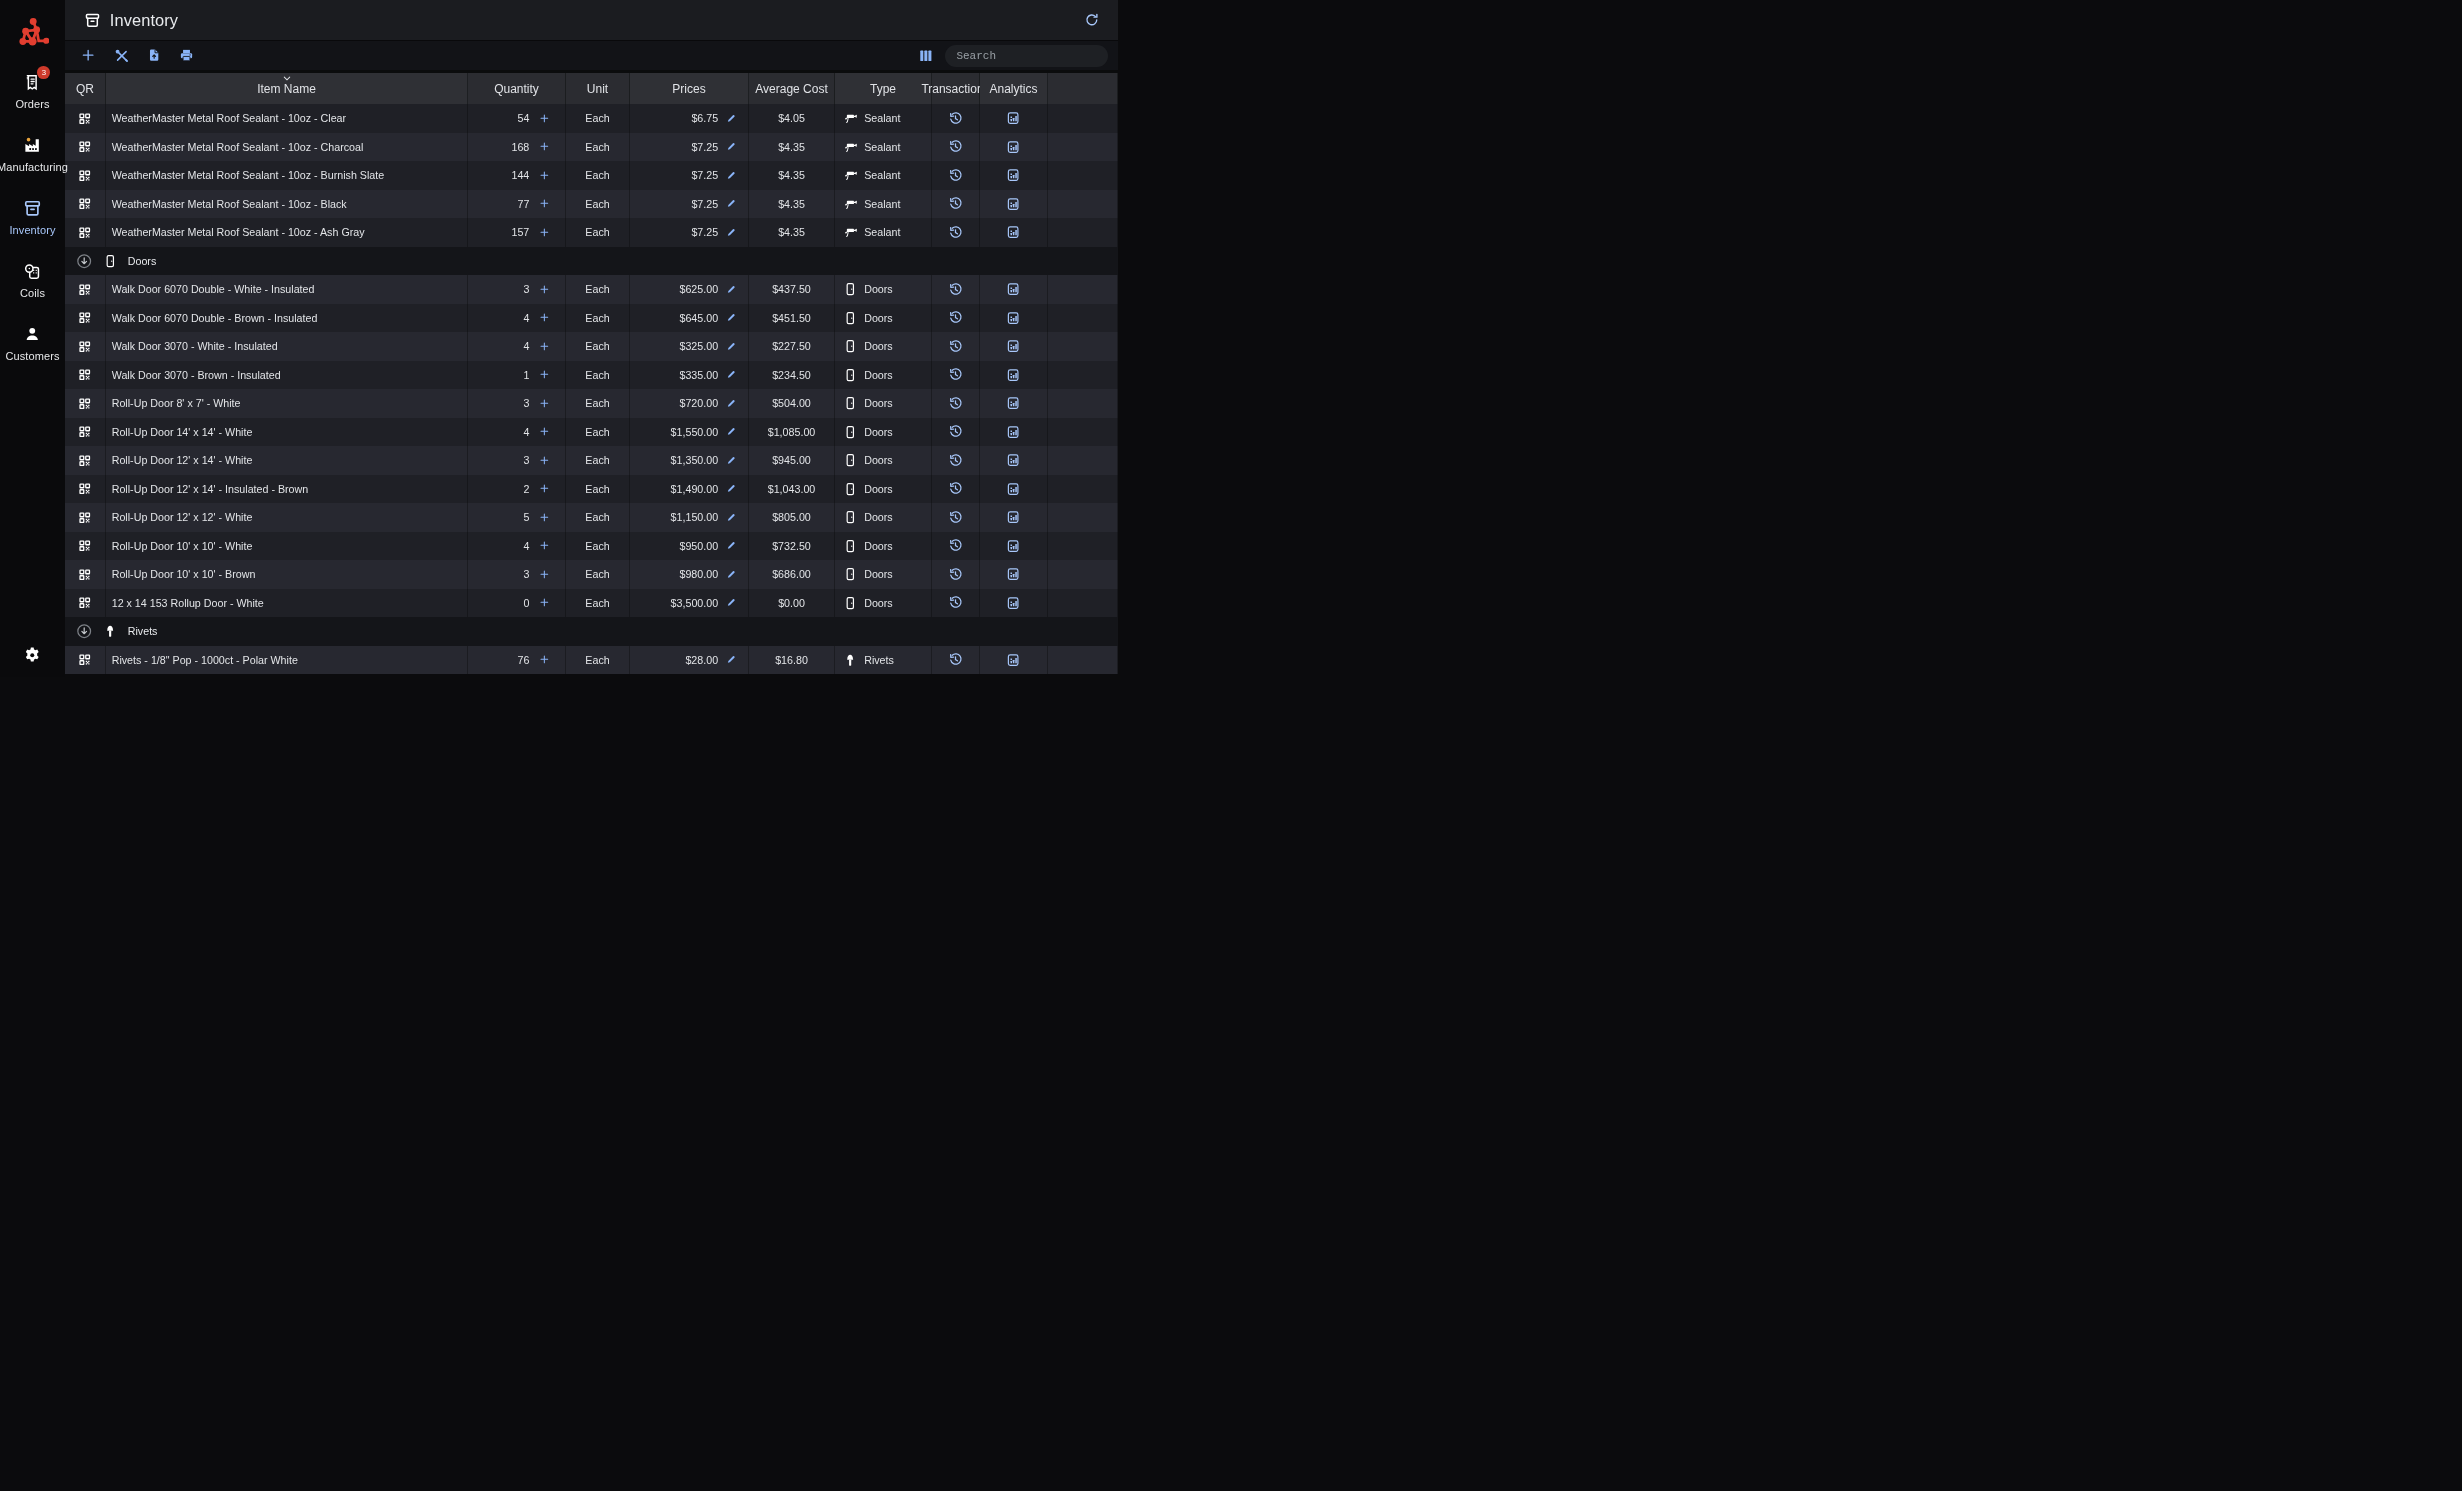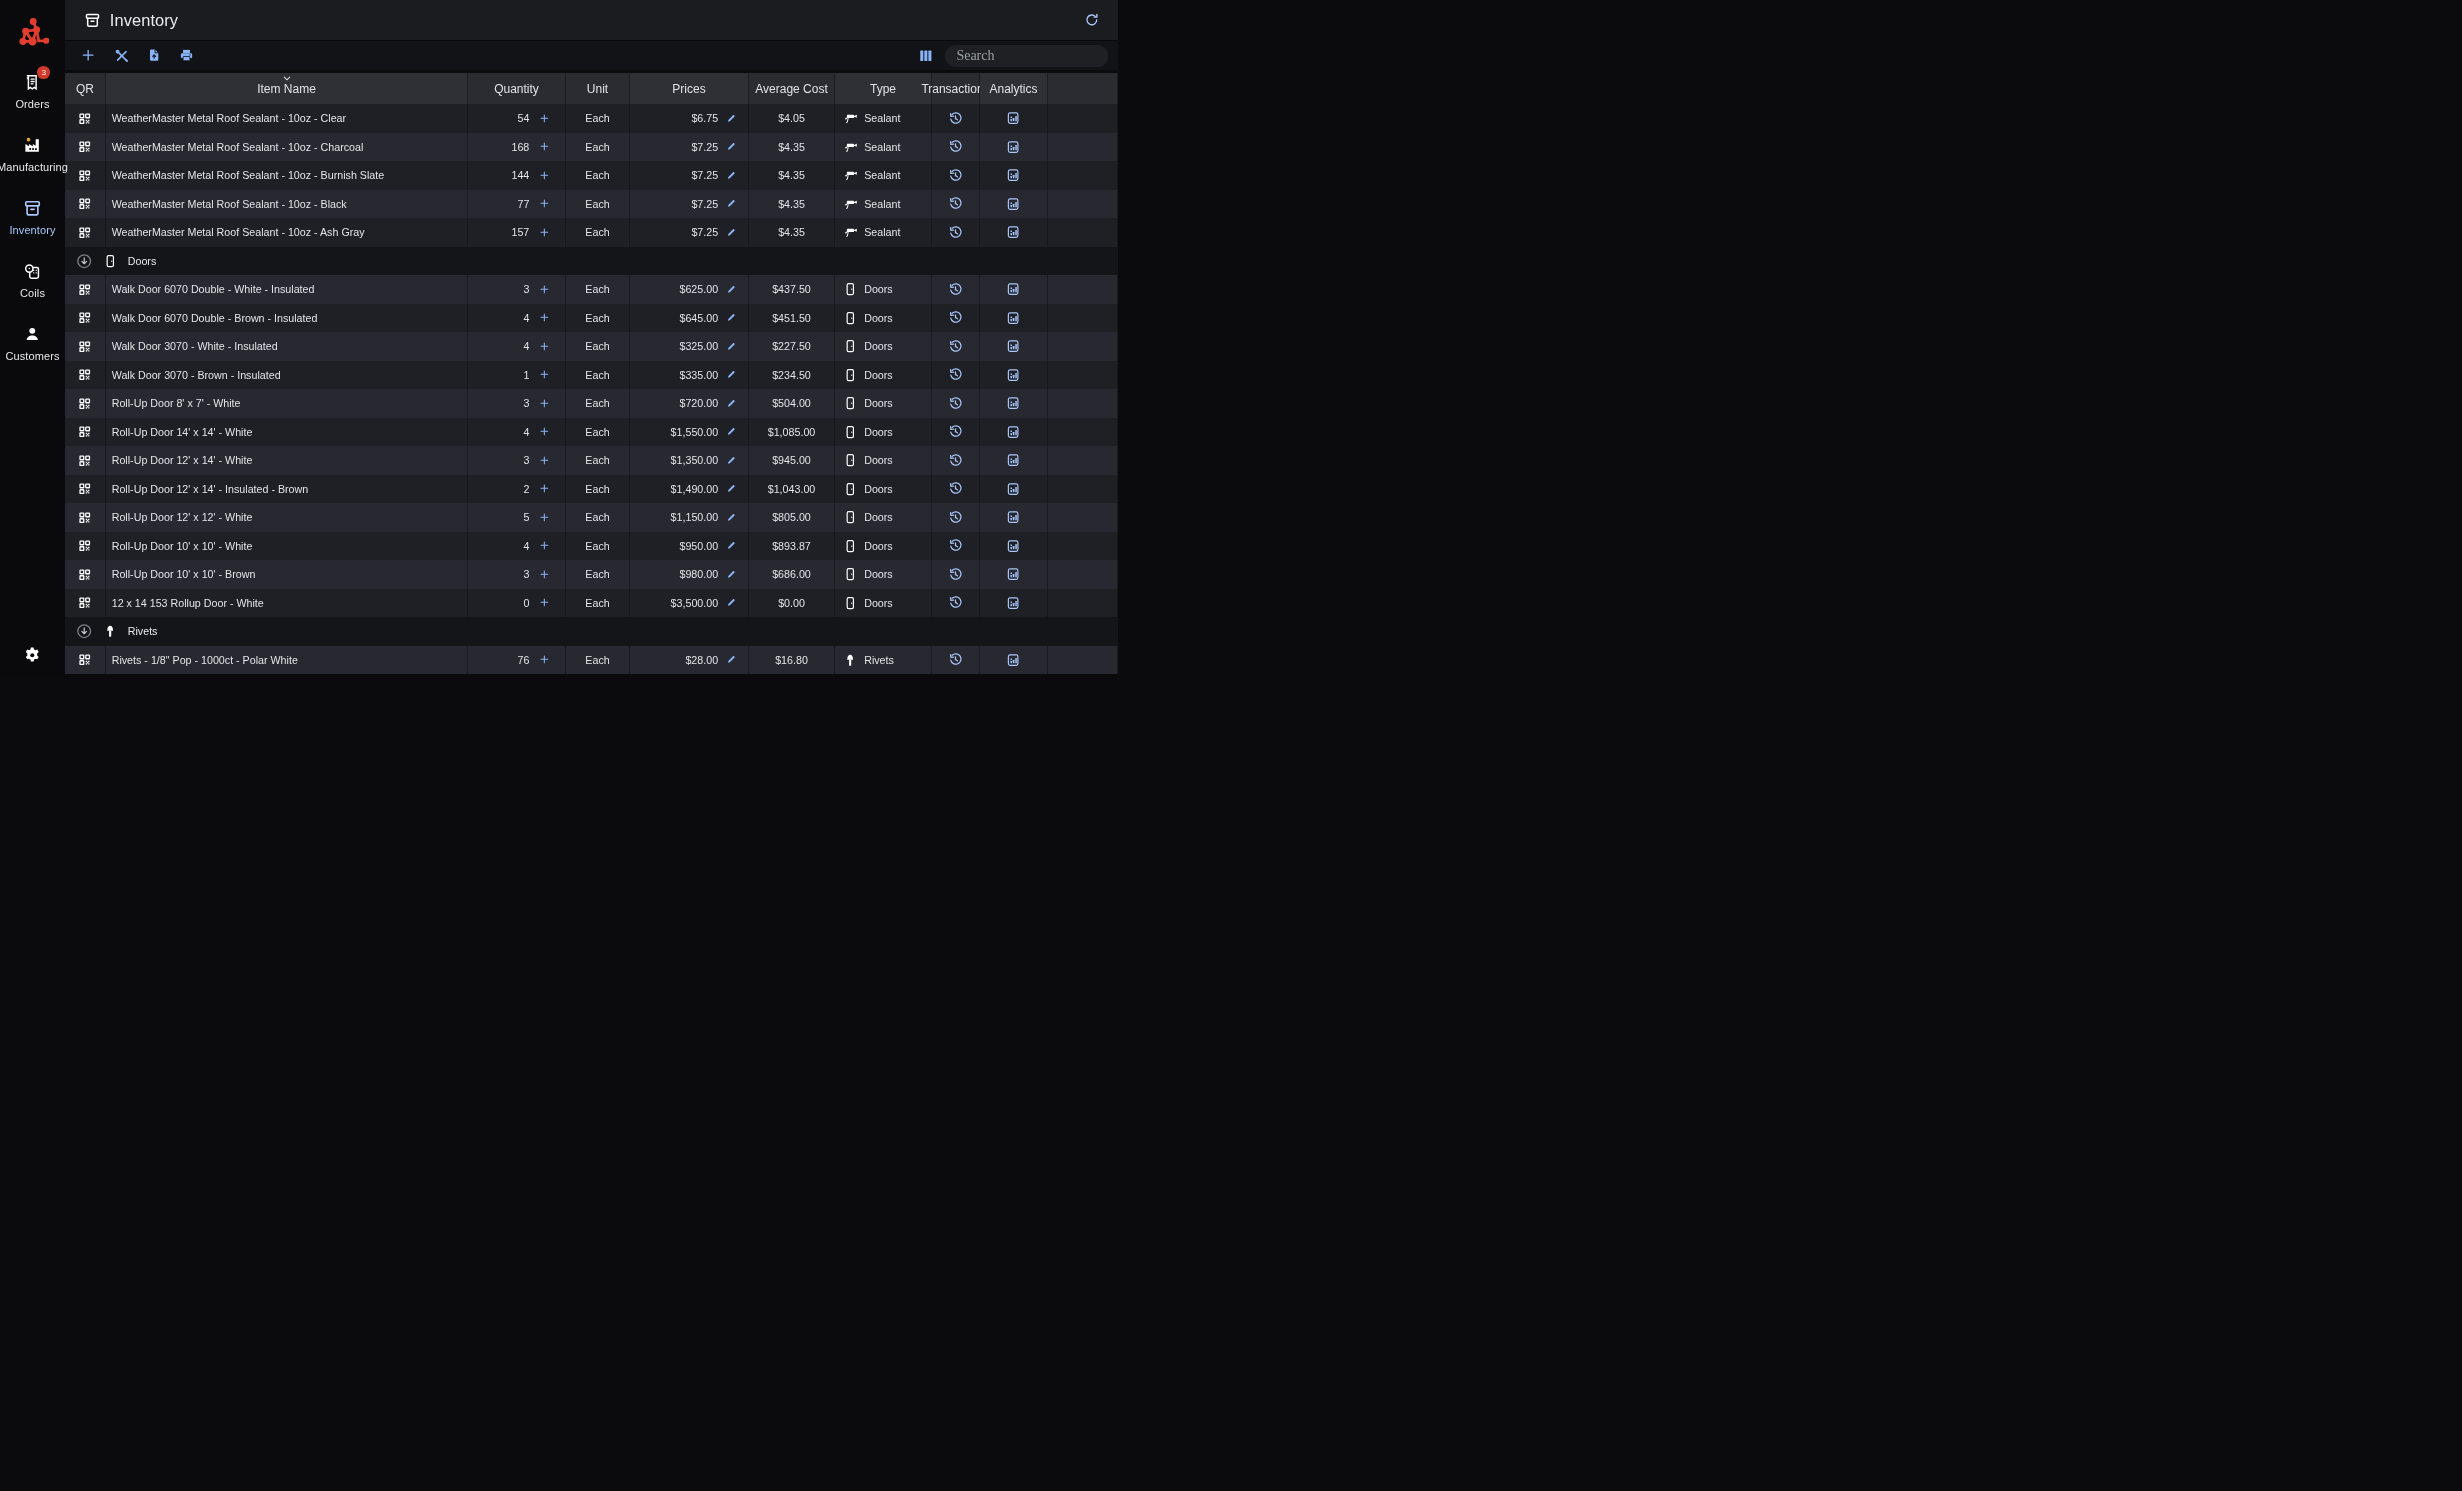--- a/index.html
+++ b/index.html
@@ -29,22 +29,22 @@
   .titlebar h1 { font-size:16.4px; font-weight:500; color:#e8eaed; letter-spacing:0.1px; }
   .refresh { margin-left:auto; width:15.7px; height:15.7px; cursor:pointer; }
 
   .toolbar { height:32px; background:#121317; display:flex; align-items:center; padding:0 10px 0 14.3px;
     border-bottom:3.6px solid #0b0c0d; }
   .tb-btn { width:18.5px; height:18.5px; margin-right:14.3px; display:flex; align-items:center; justify-content:center; cursor:pointer; }
   .tb-right { margin-left:auto; display:flex; align-items:center; gap:11.4px; }
   .cols-btn { width:15.7px; height:15.7px; cursor:pointer; }
   .searchbox { width:163px; height:22px; background:#1e2024; border-radius:11.4px; display:flex; align-items:center;
     padding:0 7.1px 0 11.4px; }
-  .searchbox input { flex:1; background:transparent; border:none; outline:none; color:#e4e6e9; font-size:14px;
-    font-family:Liberation Serif, serif; }
+  .searchbox input { flex:1; background:transparent; border:none; outline:none; color:#e4e6e9; font-size:11px;
+    font-family:Liberation Mono, monospace; }
   .searchbox input::placeholder { color:#9aa0a6; }
   .search-ic { width:13px; height:13px; }
 
   
   .grid-cols { display:grid; grid-template-columns:41px 362px 98px 64px 119px 86px 97px 48px 68px 1fr; }
   .thead { height:31px; background:#2b2c31; }
   .th { position:relative; display:flex; align-items:center; justify-content:center; font-size:12px; color:#e0e2e6;
     border-right:0.7px solid rgba(9,10,12,.45); }
   .th.alt { background:#2f3035; }
   .th.small { font-size:12px; }
@@ -1261,21 +1261,21 @@
           </div>
           <div class="cell c-unit">Each</div>
           <div class="cell c-price">
             <span>$950.00</span>
             <span class="pencil-btn">
               <svg viewBox="0 0 24 24" fill="#8ab4f8">
                 <path d="M4.2 19.8l1.1-4.3L15.6 5.2a2.1 2.1 0 0 1 3 0l.2.2a2.1 2.1 0 0 1 0 3L8.5 18.7l-4.3 1.1z"></path>
               </svg>
             </span>
           </div>
-          <div class="cell c-avg">$893.87</div>
+          <div class="cell c-avg">$732.50</div>
           <div class="cell c-type">
             <span class="type-ic">
               <svg width="14.3" height="14.3" viewBox="0 0 24 24" fill="none" stroke="#fff" stroke-width="2">
                 <rect x="7" y="2.8" width="10.5" height="18.4" rx="2.4"></rect>
                 <circle cx="14.6" cy="12" r="1.15" fill="#fff" stroke="none"></circle>
               </svg>
             </span>
             <span>Doors</span>
           </div>
           <div class="cell c-trans">

